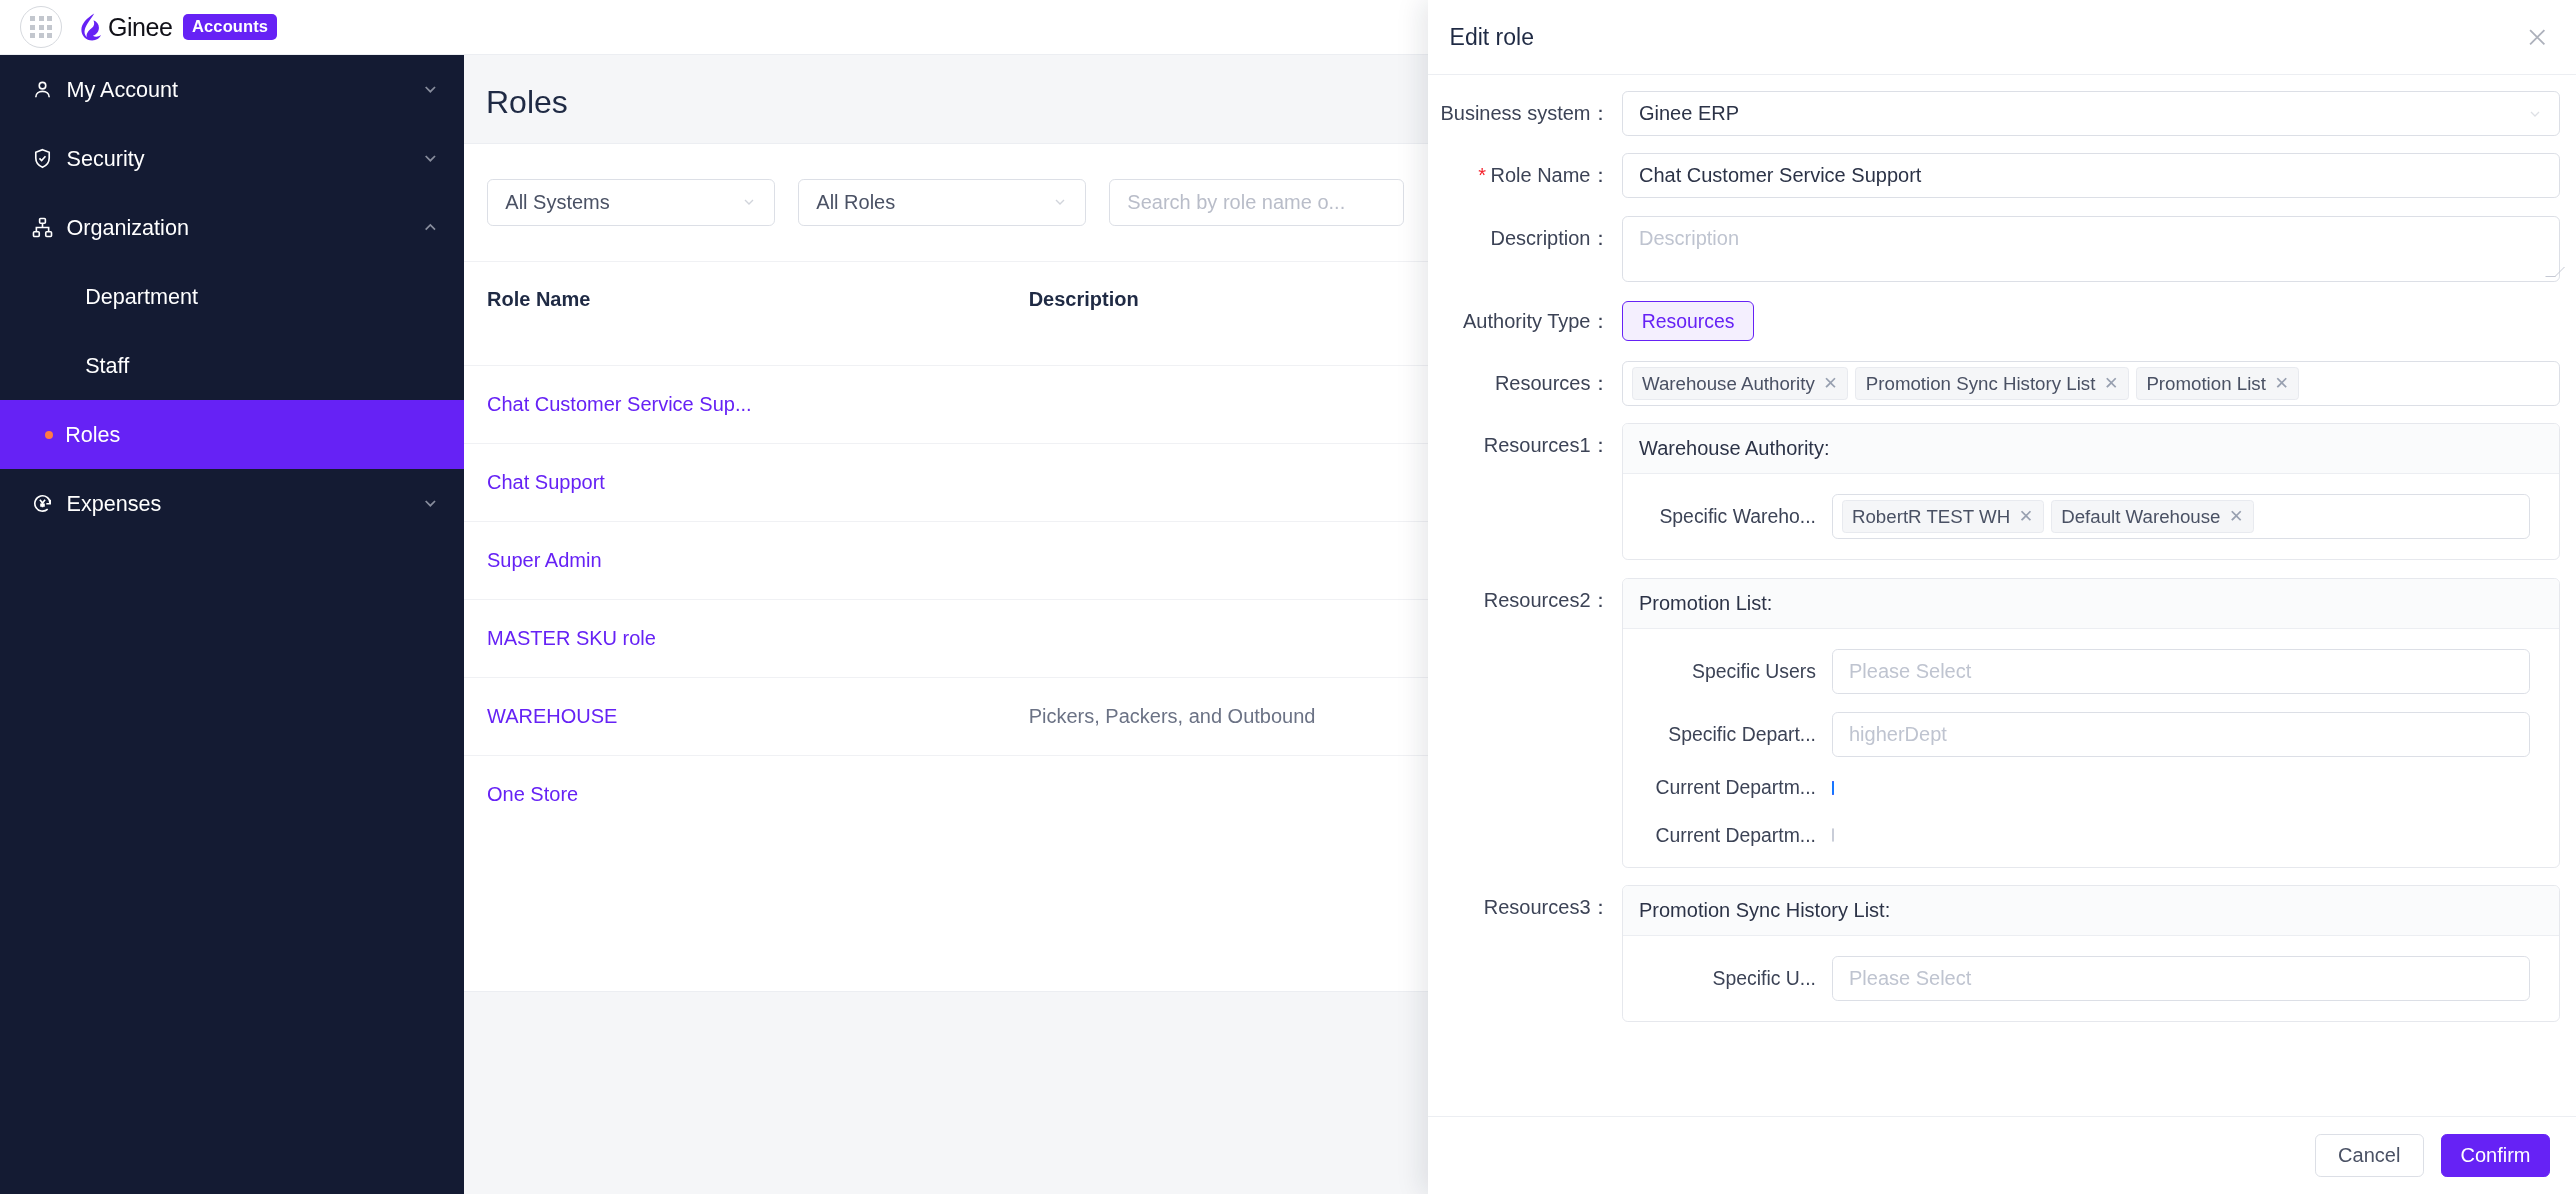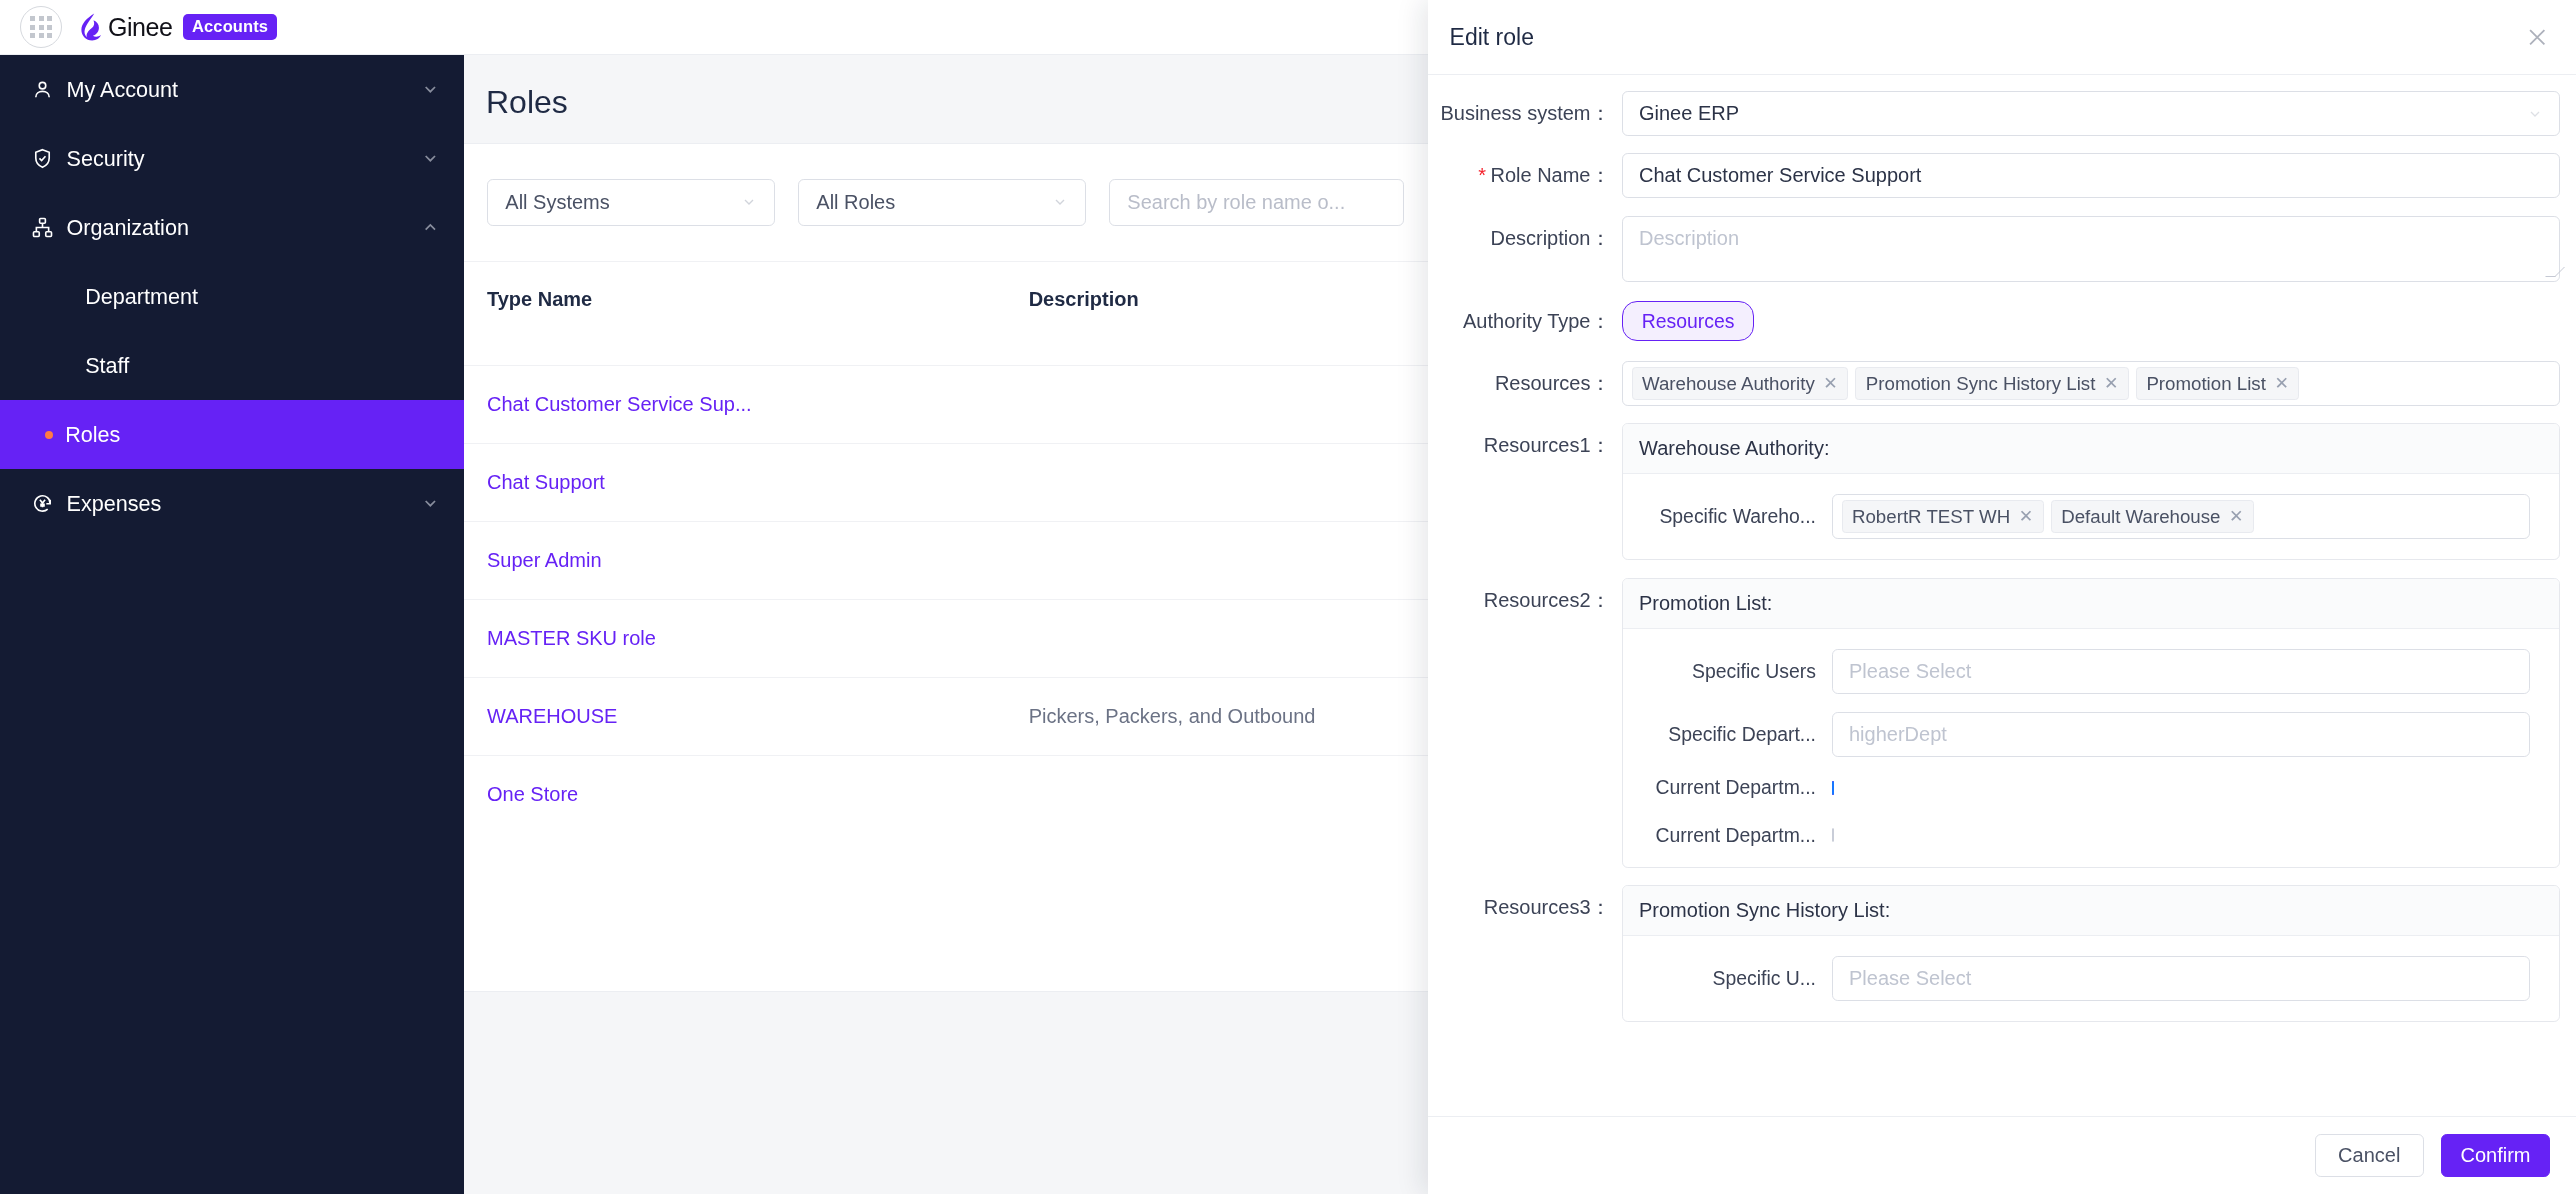--- a/index.html
+++ b/index.html
@@ -163,21 +163,21 @@
   }
   .ta .resize-grip {
     position: absolute; right: 3.6px; bottom: 3.6px; width: 10px; height: 10px;
     border-right: 1.4px solid #c5c9d4; border-bottom: 1.4px solid #c5c9d4;
     transform: skewX(-45deg); transform-origin: bottom right;
   }
   .ph { color: #bfc4d0; }
 
   .seg {
     display: inline-flex; height: 40px; align-items: center; padding: 0 18.7px;
-    border: 1.4px solid #6622f5; border-radius: 15px; background: #f4effe;
+    border: 1.4px solid #6622f5; border-radius: 6px; background: #f4effe;
     color: #6622f5; font-size: 19.4px; cursor: pointer;
   }
 
   .tagsbox {
     width: 100%; min-height: 45px; border: 0.7px solid #dcdfe6; border-radius: 5.8px;
     background: #fff; display: flex; align-items: center; flex-wrap: wrap;
     gap: 7.2px; padding: 4.3px 8.6px;
   }
   .tag {
     display: inline-flex; align-items: center; gap: 8.6px;
@@ -330,21 +330,21 @@
           </svg>
       </div>
       <div class="search-box">
         <span>Search by role name o...</span>
       </div>
     </div>
 
     <table class="roles">
       <thead>
         <tr>
-          <th class="col-name">Type Name</th>
+          <th class="col-name">Role Name</th>
           <th class="col-desc">Description</th>
           <th class="col-sys">Belonging<br>system</th>
           <th class="col-role">Role</th>
         </tr>
       </thead>
       <tbody>
         <tr>
           <td class="col-name"><span class="role-link">Chat Customer Service Sup...</span></td>
           <td class="col-desc"></td>
           <td class="col-sys">Ginee Chat</td>

